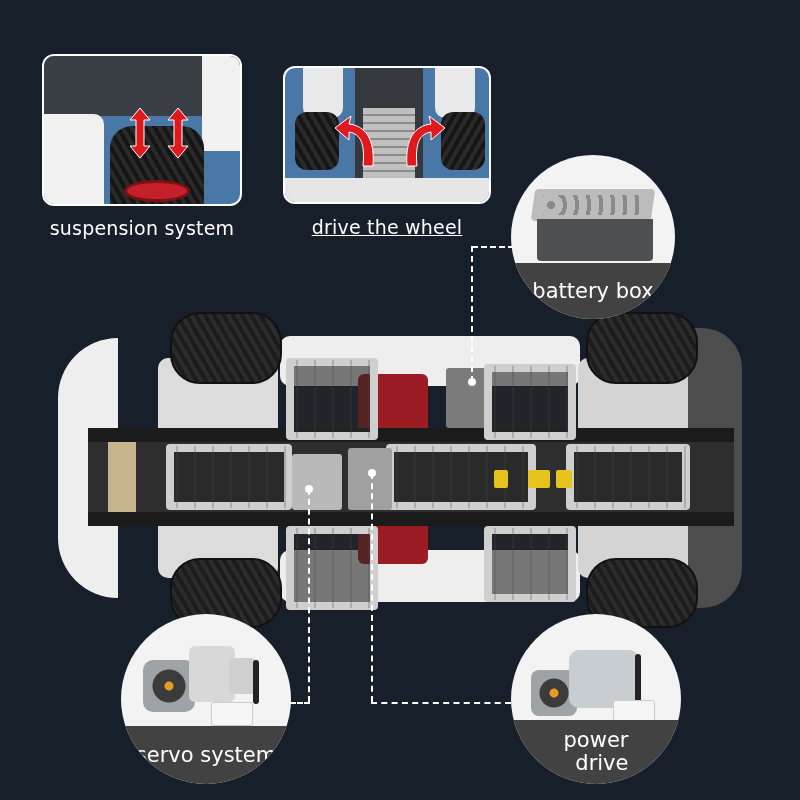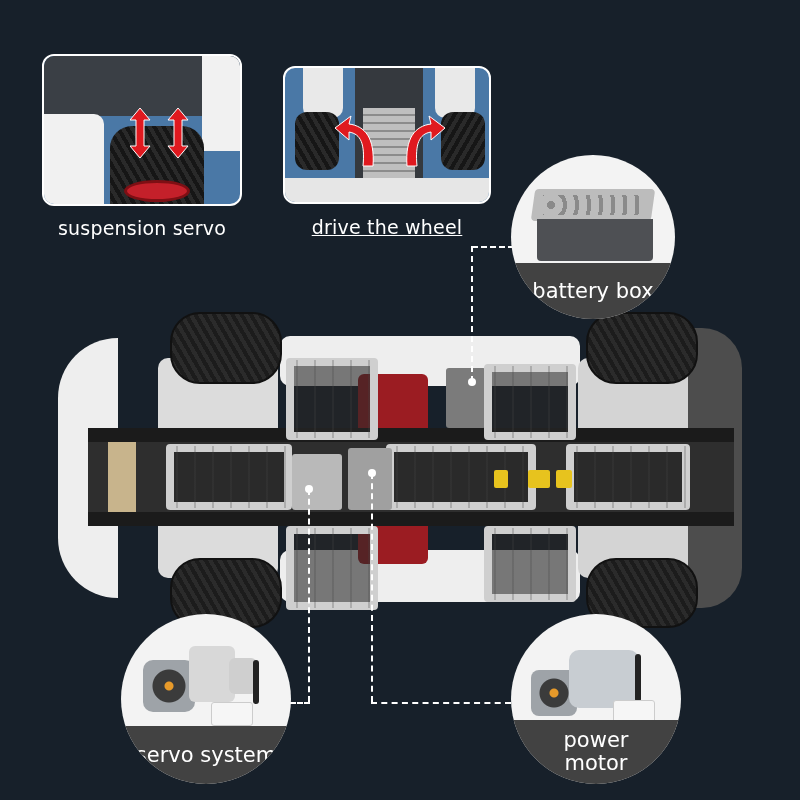--- a/index.html
+++ b/index.html
@@ -26,21 +26,21 @@
       position: absolute; border-radius: 50%; overflow: hidden;
       background: #f3f3f3;
     }
     .callout .band {
       position: absolute; left: 0; right: 0; bottom: 0;
       background: #424242;
       display: flex; align-items: center; justify-content: center;
       text-align: center;
     }
     .callout .band span {
-      color: #ffffff; font-size: 21px; line-height: 23px; white-space: pre-line;
+      color: #ffffff; font-size: 21px; line-height: 23px; white-space: pre-line; text-align: right;
     }
 
     
     .dash-v { position: absolute; width: 0; border-left: 2px dashed #ffffff; }
     .dash-h { position: absolute; height: 0; border-top: 2px dashed #ffffff; }
     .dot { position: absolute; width: 8px; height: 8px; border-radius: 50%; background: #fff; }
 
     
     .car { position: absolute; left: 58px; top: 318px; width: 684px; height: 300px; }
     .tire {
@@ -77,21 +77,21 @@
   <div class="abs" style="left:80px;top:124px;width:66px;height:22px;border-radius:50%;background:#c4202a;border:3px solid #7e0f14;box-sizing:border-box;"></div>
 
   <svg class="abs" style="left:86px;top:52px;" width="60" height="50" viewBox="0 0 60 50">
     <g fill="#e0191f" stroke="#ffffff" stroke-width="1">
       <polygon points="10,0 20,12 14,12 14,38 20,38 10,50 0,38 6,38 6,12 0,12"></polygon>
       <polygon points="48,0 58,12 52,12 52,38 58,38 48,50 38,38 44,38 44,12 38,12"></polygon>
     </g>
   </svg>
 </div>
 <div class="caption" style="left:18px; top:217px; width:248px;">
-  <div>suspension servo</div>
+  <div>suspension system</div>
 </div>
 
 <div class="inset" style="left:283px; top:66px; width:208px; height:138px;">
   <div class="abs" style="left:70px;top:0;width:68px;height:138px;background:#35393e;"></div>
   <div class="abs" style="left:78px;top:40px;width:52px;height:70px;background:repeating-linear-gradient(0deg,#bfbfbf 0 6px,#8c8c8c 6px 8px);"></div>
   <div class="abs" style="left:18px;top:0;width:40px;height:50px;background:#e9e9e9;border-radius:0 0 10px 10px;"></div>
   <div class="abs" style="left:150px;top:0;width:40px;height:50px;background:#e9e9e9;border-radius:0 0 10px 10px;"></div>
   <div class="abs" style="left:10px;top:44px;width:44px;height:58px;border-radius:12px;background:repeating-linear-gradient(60deg,#2a2a2a 0 4px,#161616 4px 8px);"></div>
   <div class="abs" style="left:156px;top:44px;width:44px;height:58px;border-radius:12px;background:repeating-linear-gradient(-60deg,#2a2a2a 0 4px,#161616 4px 8px);"></div>
   <div class="abs" style="left:0;top:110px;width:208px;height:28px;background:#e6e6e6;"></div>
@@ -189,15 +189,15 @@
 <div class="callout" style="left:511px; top:614px; width:170px; height:170px;">
   <div class="abs" style="left:20px; top:22px; width:136px; height:92px;">
     <div class="abs" style="left:0;top:34px;width:46px;height:46px;background:#9ea3a8;border-radius:8px;"></div>
     <div class="abs" style="left:6px;top:40px;width:34px;height:34px;background:radial-gradient(circle,#e79a2a 0 4px,#3b3b3b 5px 14px,#9ea3a8 15px);border-radius:50%;"></div>
     <div class="abs" style="left:38px;top:14px;width:70px;height:58px;background:#c8cdd2;border-radius:10px;"></div>
     <div class="abs" style="left:104px;top:18px;width:6px;height:48px;background:#222;border-radius:3px;"></div>
     <div class="abs" style="left:82px;top:64px;width:40px;height:22px;background:#f6f6f6;border:1px solid #ccc;border-radius:3px;"></div>
   </div>
   <div class="band" style="height:64px;">
     <span>power
-motor</span>
+drive</span>
   </div>
 </div>
 
 </body></html>

